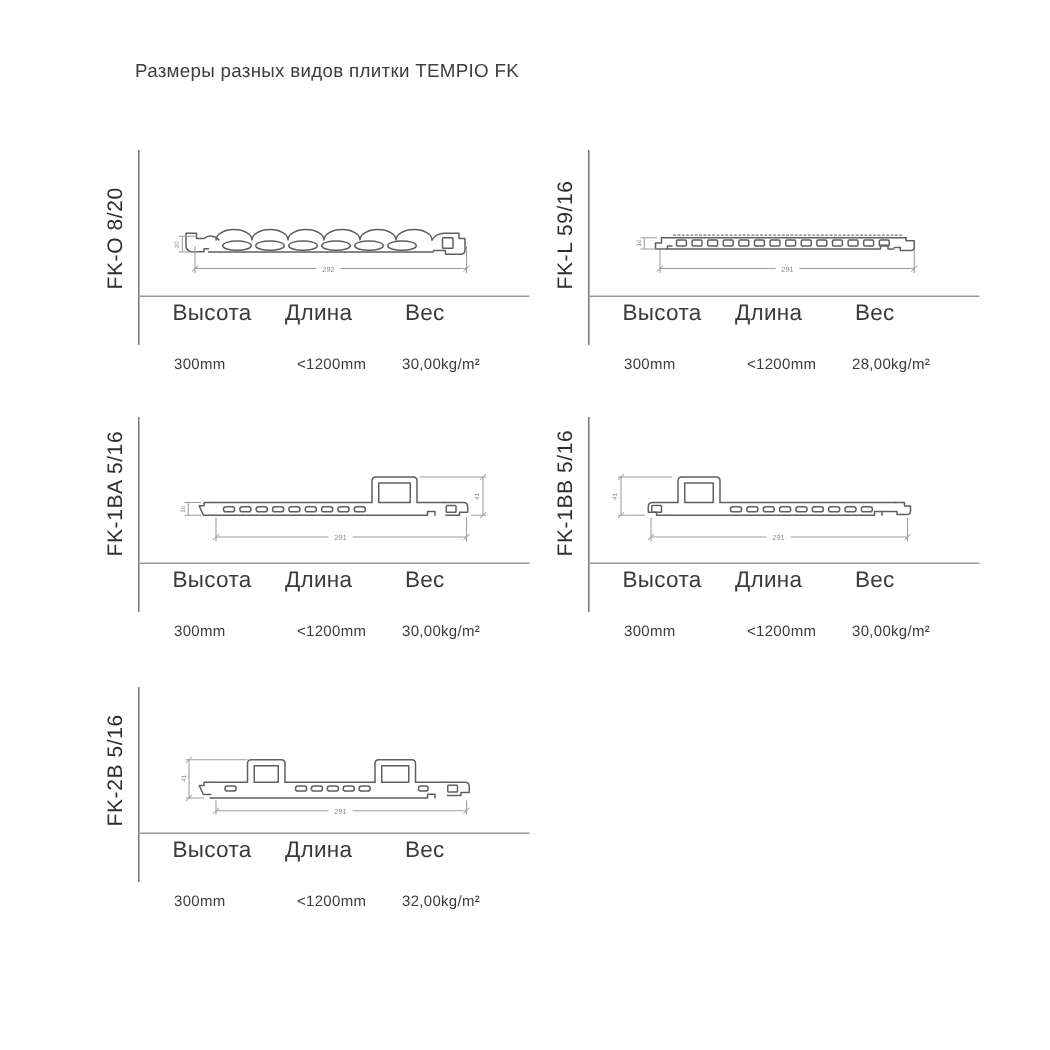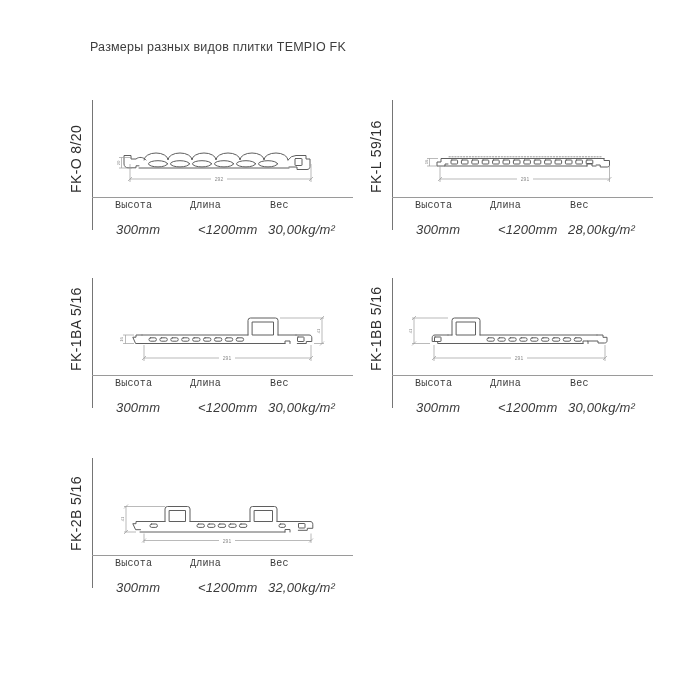--- a/index.html
+++ b/index.html
@@ -6,22 +6,22 @@
   .page{position:relative;width:700px;height:700px;background:#ffffff;overflow:hidden;
         font-family:"Liberation Sans",sans-serif;}
   .title{position:absolute;left:90px;top:40px;margin:0;font-size:12.5px;font-weight:400;
          color:#3d3d3d;letter-spacing:.2px;text-align:right;}
   .panel{position:absolute;width:295px;height:152px;}
   .vline{position:absolute;left:32px;top:5px;width:1px;height:130px;background:#757575;}
   .vlabel{position:absolute;left:8px;top:6px;height:92px;writing-mode:vertical-rl;
           transform:rotate(180deg);font-size:14px;font-weight:500;color:#2e2e2e;
           letter-spacing:.4px;white-space:nowrap;}
   .rule{position:absolute;left:32px;width:261px;top:102px;height:1px;background:#9a9a9a;}
-  .th{position:absolute;top:105px;font-size:10px;color:#3a3a3a;letter-spacing:.2px;font-family:Liberation Mono, monospace;}
-  .td{position:absolute;top:127px;font-size:13px;color:#3a3a3a;letter-spacing:.2px;font-style:italic;}
+  .th{position:absolute;top:105px;font-size:15px;color:#3a3a3a;letter-spacing:.2px;}
+  .td{position:absolute;top:143px;font-size:10px;color:#3a3a3a;letter-spacing:.2px;}
   .c1{left:55px}.c2{left:130px}.c3{left:210px}
   .td.c1{left:56px}.td.c2{left:138px}.td.c3{left:208px}
   .drawing{position:absolute;left:32px;top:38px;width:261px;height:64px;}
   .drawing.tall{top:28px;height:74px;}
   svg .p{stroke:#5f5f5f;fill:none;stroke-width:1;stroke-linejoin:round;stroke-linecap:round;}
   svg .pt{stroke:#7a7a7a;fill:none;stroke-width:.8;}
   svg .d{stroke:#9c9c9c;fill:none;stroke-width:.7;}
   svg .bg{fill:#ffffff;stroke:none;}
   svg text.dt{fill:#8b8b8b;font-size:5px;text-anchor:middle;
               font-family:"Liberation Sans",sans-serif;}

